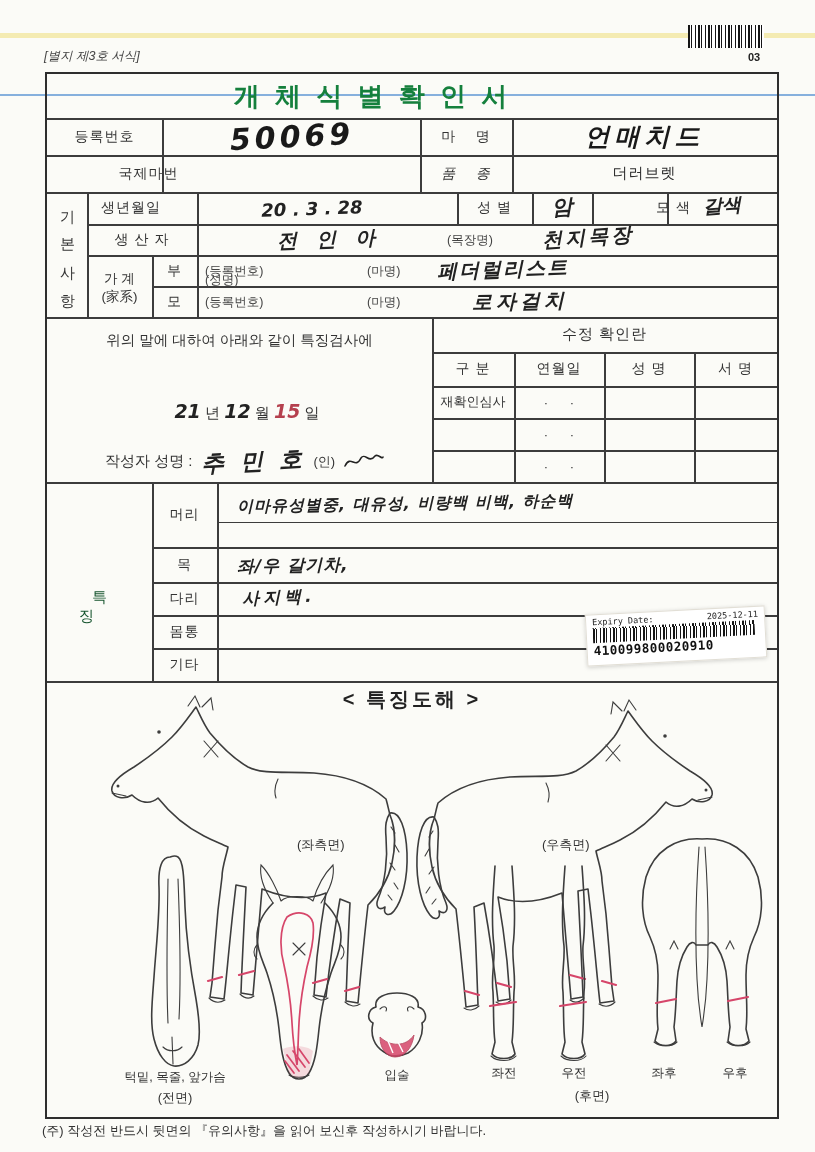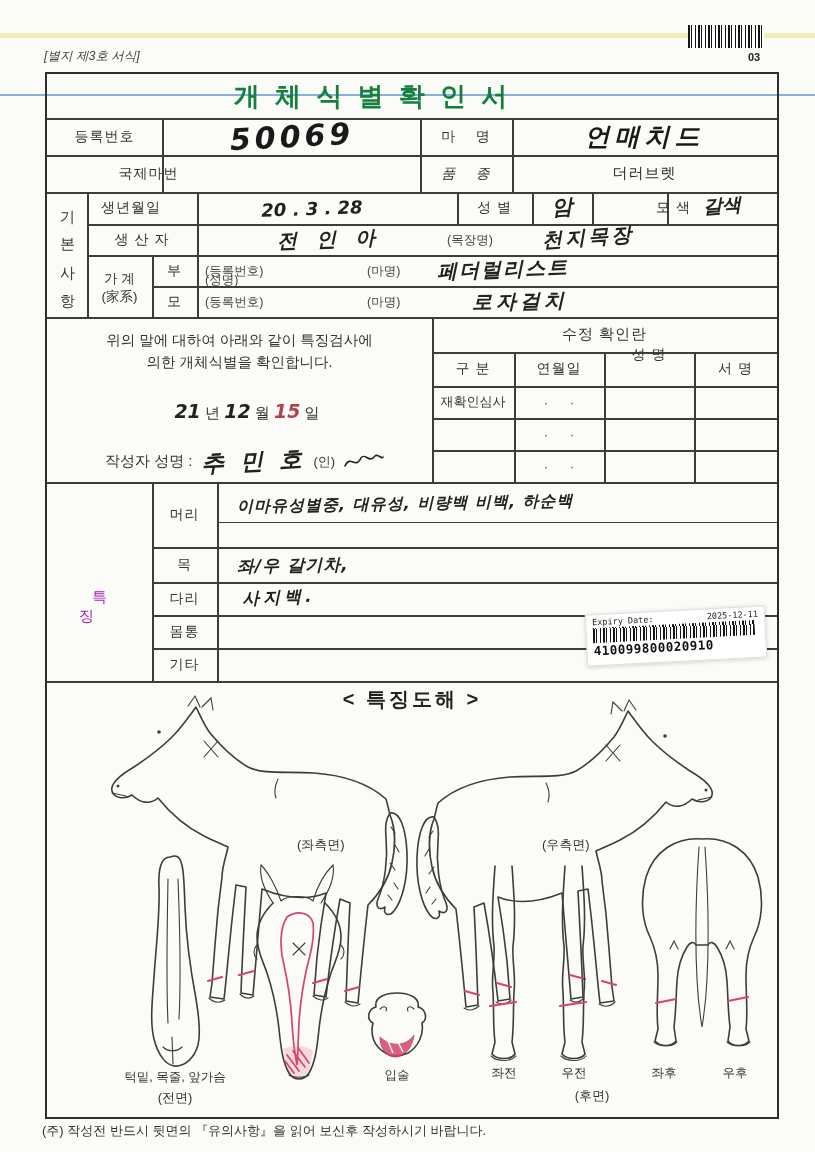--- a/index.html
+++ b/index.html
@@ -110,21 +110,20 @@
   <div class="abs cen lab" style="left:105px;top:212px;width:45px;height:31px;">모</div>
   <div class="abs small" style="left:158px;top:189px;">(등록번호)</div>
   <div class="abs small" style="left:320px;top:189px;">(마명)</div>
   <div class="abs hand" style="left:390px;top:182px;font-size:20px;letter-spacing:2px;transform:rotate(-2deg);">페더럴리스트</div>
   <div class="abs small" style="left:158px;top:220px;">(등록번호)</div>
   <div class="abs small" style="left:320px;top:220px;">(마명)</div>
   <div class="abs hand" style="left:425px;top:214px;font-size:20px;letter-spacing:4px;transform:rotate(-1deg);">로자걸치</div>
 
   <div class="abs" style="left:0;top:255px;width:385px;text-align:center;font-size:14.5px;line-height:22px;color:#333;">
     <div>위의 말에 대하여 아래와 같이 특징검사에</div>
-    <div>의한 개체식별을 확인합니다.</div>
   </div>
   <div class="abs" style="left:70px;top:326px;width:260px;text-align:center;font-size:15px;color:#333;">
     <span class="hand" style="font-size:19px;">21</span>
     <span>년</span>
     <span class="hand" style="font-size:19px;">12</span>
     <span>월</span>
     <span class="hand" style="font-size:19px;color:#b5404e;">15</span>
     <span>일</span>
   </div>
   <div class="abs" style="left:58px;top:372px;font-size:15px;color:#333;display:flex;align-items:center;gap:8px;">
@@ -132,31 +131,31 @@
     <span class="hand" style="font-size:23px;letter-spacing:4px;transform:rotate(-3deg);">추 민 호</span>
     <span style="font-size:13px;">(인)</span>
     <svg width="42" height="20" viewBox="0 0 42 20">
       <path d="M2,14 C8,2 12,18 18,6 C22,0 26,12 32,4 C35,1 39,8 40,5" fill="none" stroke="#222" stroke-width="1.6" stroke-linecap="round"></path>
     </svg>
   </div>
 
   <div class="abs cen lab" style="left:385px;top:243px;width:345px;height:35px;font-size:15px;">수정 확인란</div>
   <div class="abs cen lab" style="left:385px;top:278px;width:82px;height:34px;">구 분</div>
   <div class="abs cen lab" style="left:467px;top:278px;width:90px;height:34px;">연월일</div>
-  <div class="abs cen lab" style="left:557px;top:264px;width:90px;height:34px;text-align:right;">성 명</div>
+  <div class="abs cen lab" style="left:557px;top:278px;width:90px;height:34px;text-align:right;">성 명</div>
   <div class="abs cen lab" style="left:647px;top:278px;width:83px;height:34px;">서 명</div>
 
   <div class="abs cen" style="left:385px;top:312px;width:82px;height:32px;font-size:13px;color:#333;">재확인심사</div>
   <div class="abs cen dots" style="left:467px;top:312px;width:90px;height:32px;">·      ·</div>
   <div class="abs cen" style="left:557px;top:312px;width:90px;height:32px;"></div>
   <div class="abs cen" style="left:647px;top:312px;width:83px;height:32px;"></div>
   <div class="abs cen dots" style="left:467px;top:344px;width:90px;height:32px;">·      ·</div>
   <div class="abs cen dots" style="left:467px;top:376px;width:90px;height:32px;">·      ·</div>
 
-  <div class="abs cen" style="left:0;top:408px;width:105px;height:249px;font-size:15px;letter-spacing:26px;text-indent:26px;color:#a21caf;">특징</div>
+  <div class="abs cen" style="left:0;top:408px;width:105px;height:249px;font-size:15px;letter-spacing:26px;text-indent:26px;color:#14532d;">특징</div>
   <div class="abs cen lab" style="left:105px;top:408px;width:65px;height:65px;">머리</div>
   <div class="abs cen lab" style="left:105px;top:473px;width:65px;height:35px;">목</div>
   <div class="abs cen lab" style="left:105px;top:508px;width:65px;height:33px;">다리</div>
   <div class="abs cen lab" style="left:105px;top:541px;width:65px;height:33px;">몸통</div>
   <div class="abs cen lab" style="left:105px;top:574px;width:65px;height:33px;">기타</div>
 
   <div class="abs hand" style="left:190px;top:418px;width:540px;font-size:16px;letter-spacing:1px;transform:rotate(-1deg);">이마유성별중, 대유성, 비량백 비백, 하순백</div>
   <div class="abs hand" style="left:190px;top:480px;font-size:17px;letter-spacing:1px;transform:rotate(-1deg);">좌/우 갈기차,</div>
   <div class="abs hand" style="left:195px;top:512px;font-size:17px;letter-spacing:4px;transform:rotate(-2deg);">사지백.</div>
   <div class="abs hand" style="left:195px;top:546px;"></div>

